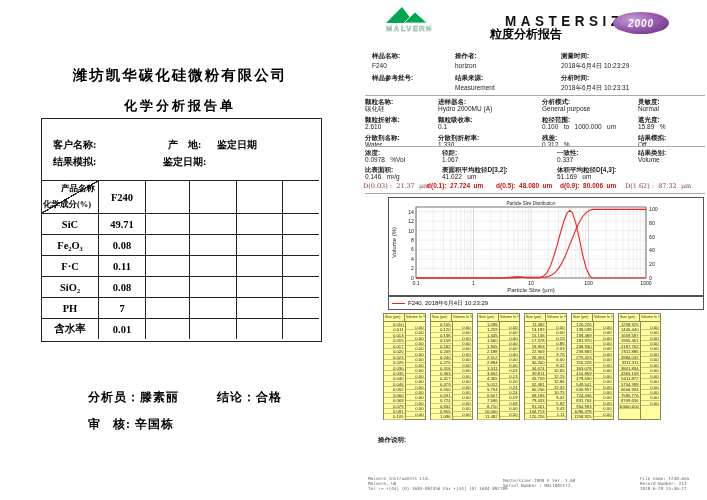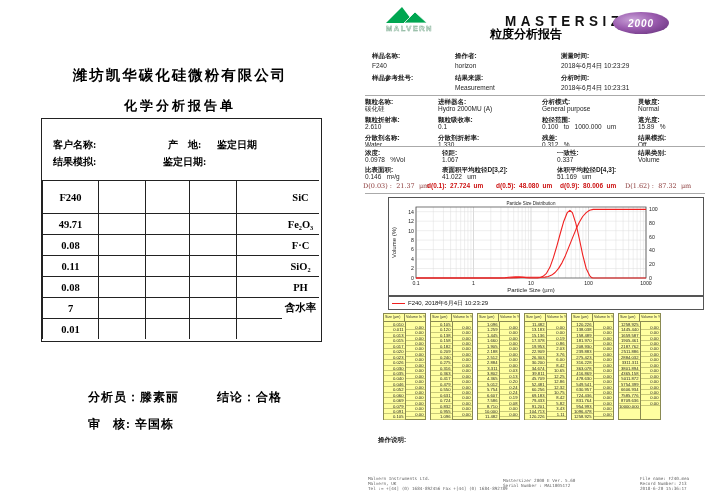--- a/index.html
+++ b/index.html
@@ -70,20 +70,24 @@
 
     <div class="abs lp chem-box">
       <div class="chem-info">
         <span class="ci" style="left:11px;top:11px">客户名称:</span>
         <span class="ci" style="left:126px;top:11px">产    地:</span>
         <span class="ci" style="left:175px;top:11px">鉴定日期</span>
         <span class="ci" style="left:11px;top:28px">结果模拟:</span>
         <span class="ci" style="left:121px;top:28px">鉴定日期:</span>
       </div>
       <div class="chem-grid">
+        <div class="cell c1 diag">
+          <span class="diag-top">产品名称</span>
+          <span class="diag-bottom">化学成分(%)</span>
+        </div>
         <div class="cell">F240</div>
         <div class="cell"></div>
         <div class="cell"></div>
         <div class="cell"></div>
         <div class="cell"></div>
 
         <div class="cell c1">SiC</div>
         <div class="cell">49.71</div>
         <div class="cell"></div>
           <div class="cell"></div>

